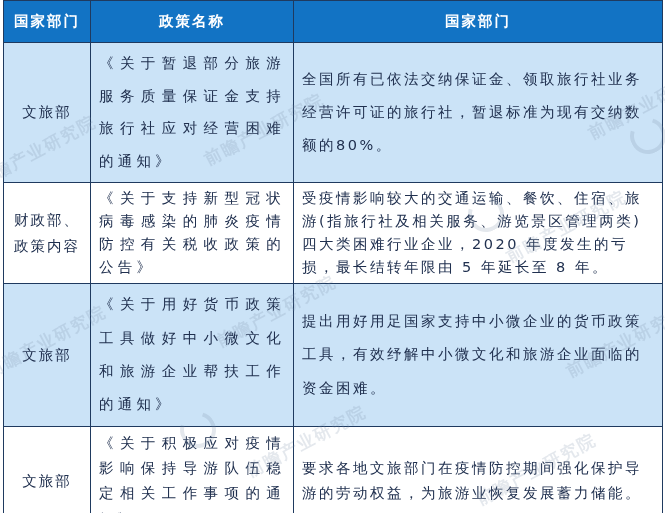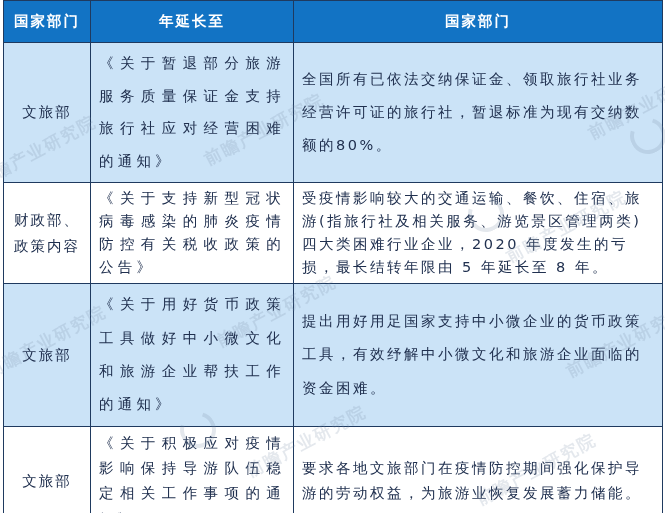--- a/index.html
+++ b/index.html
@@ -56,21 +56,21 @@
 
   <table class="policy-table">
     <colgroup>
         <col class="c1">
         <col class="c2">
         <col class="c3">
       </colgroup>
     <thead>
       <tr>
         <th>国家部门</th>
-        <th>年延长至</th>
+        <th>政策名称</th>
         <th>国家部门</th>
       </tr>
     </thead>
     <tbody>
       <tr class="alt r1">
         <td class="dept">文旅部</td>
         <td class="policy">《关于暂退部分旅游服务质量保证金支持旅行社应对经营困难的通知》</td>
         <td class="content">全国所有已依法交纳保证金、领取旅行社业务经营许可证的旅行社，暂退标准为现有交纳数额的80%。</td>
       </tr>
       <tr class="r2">

